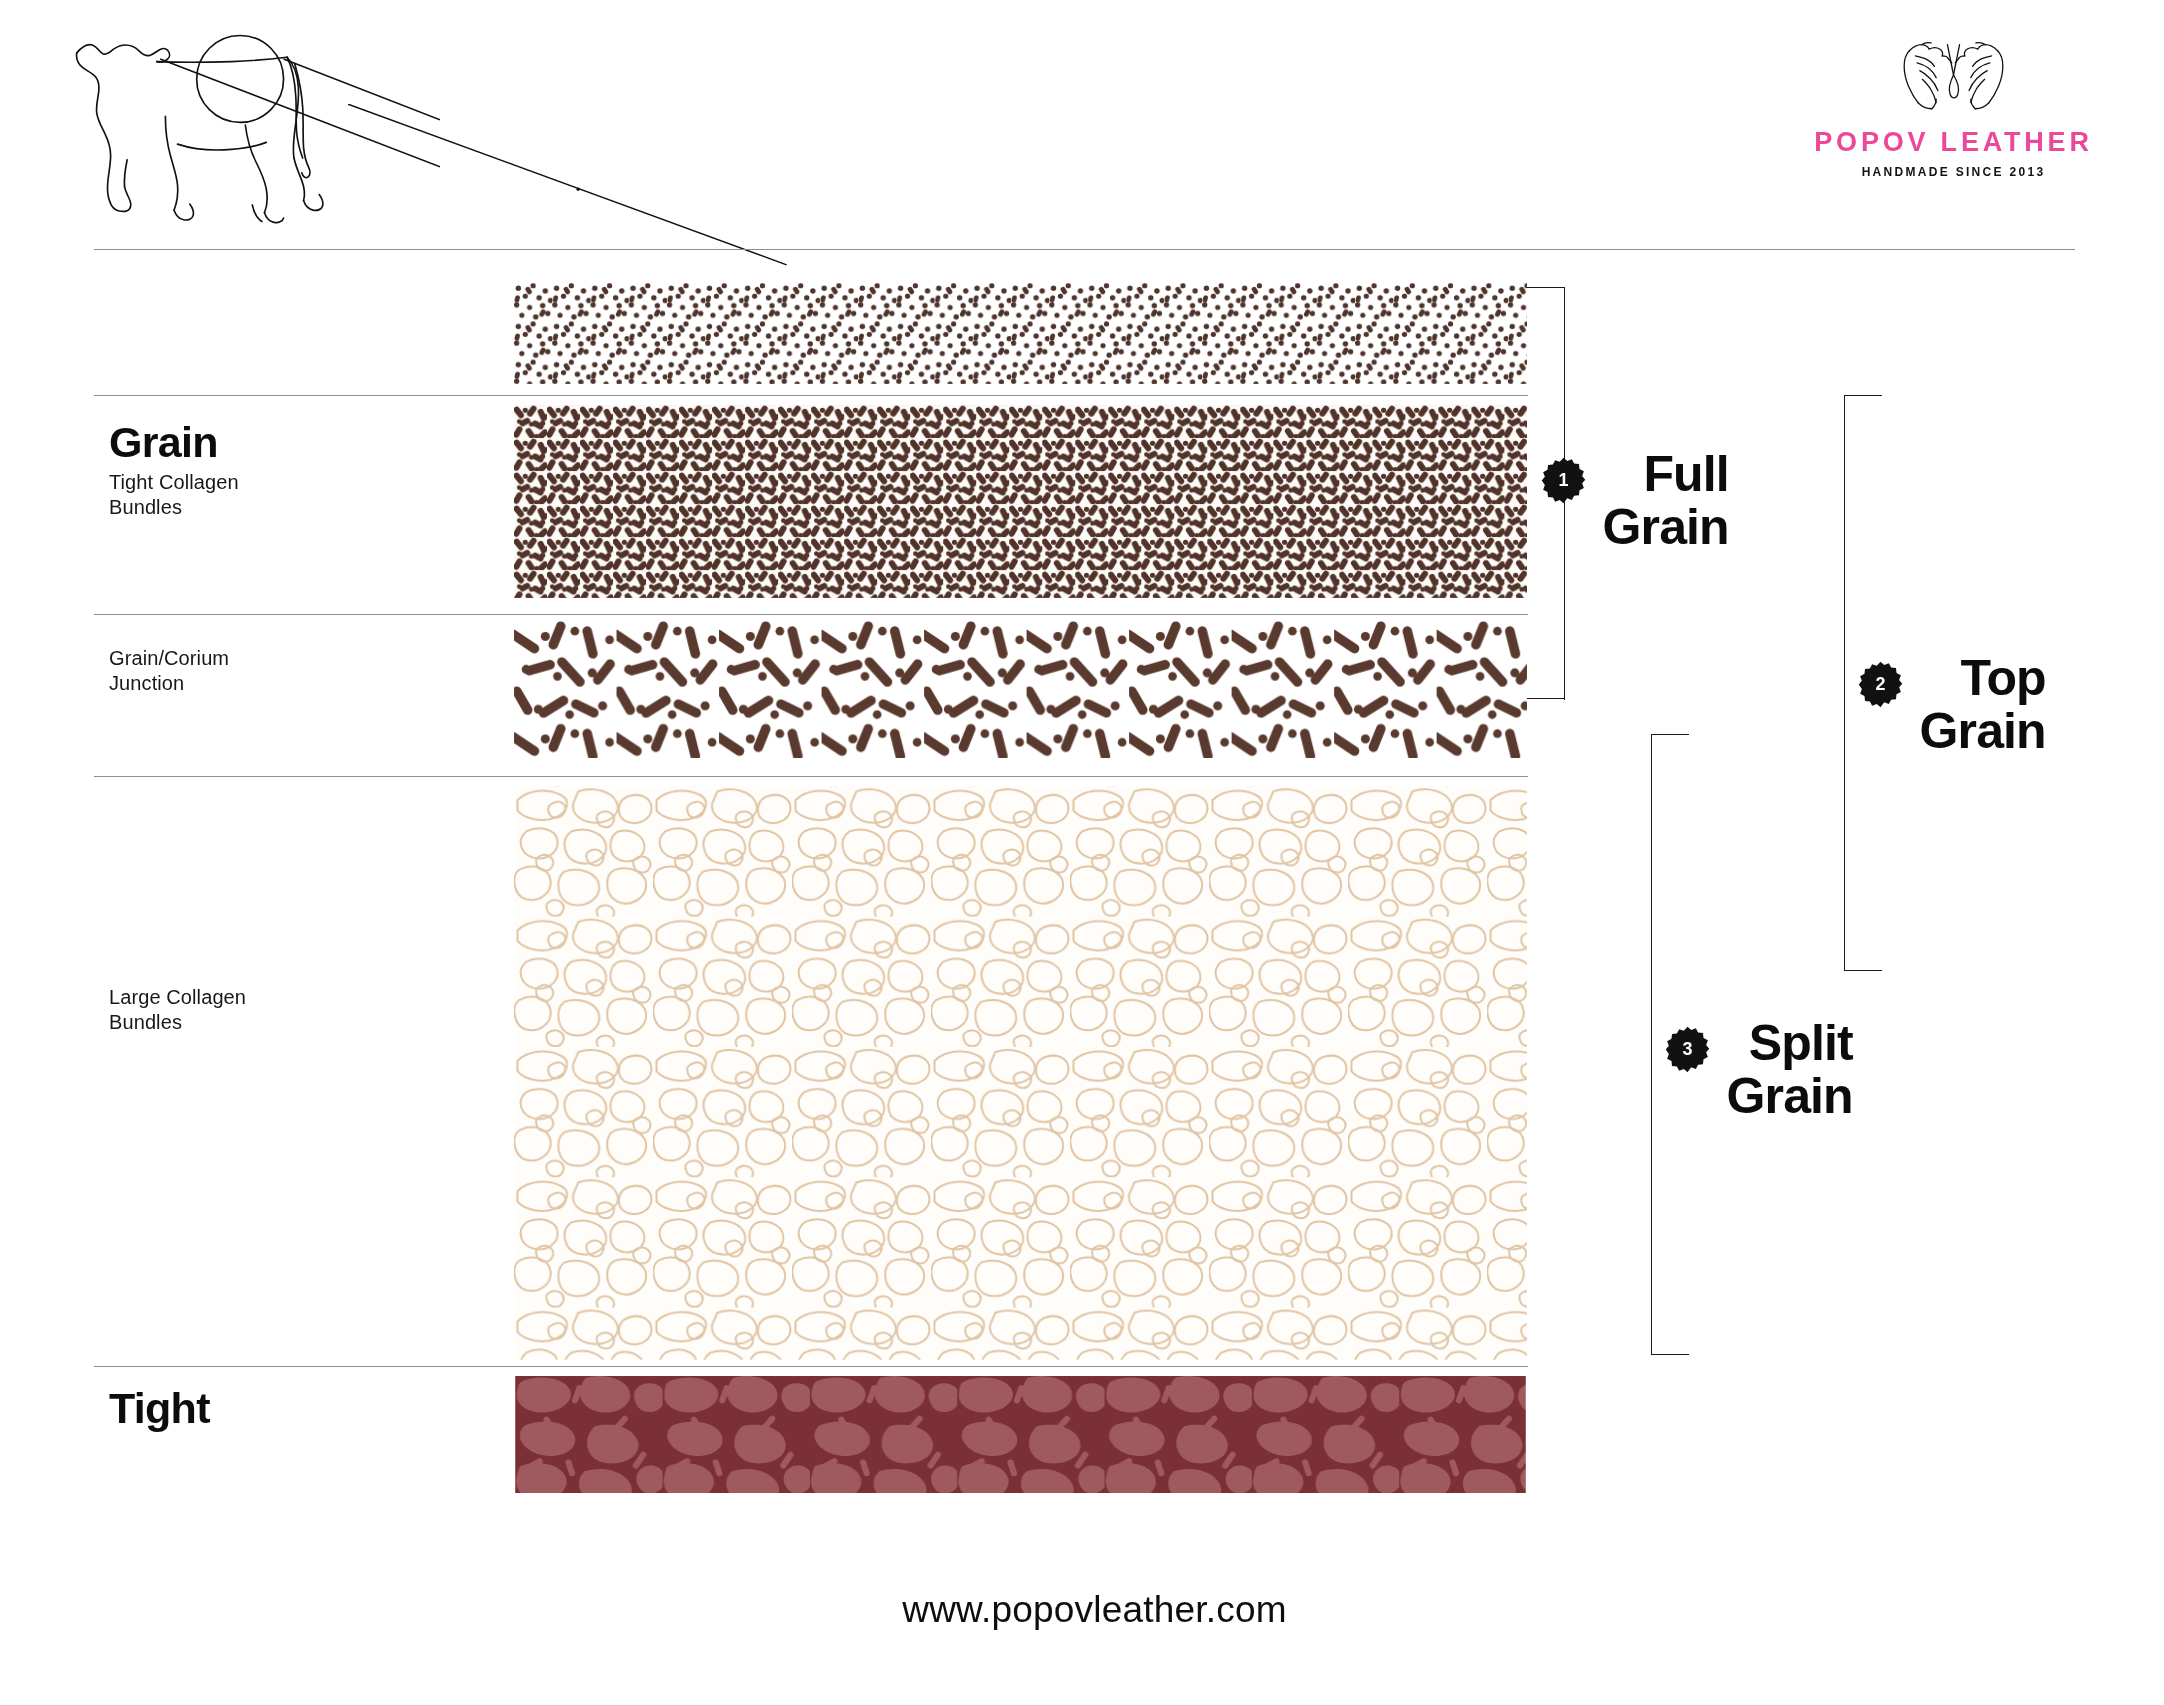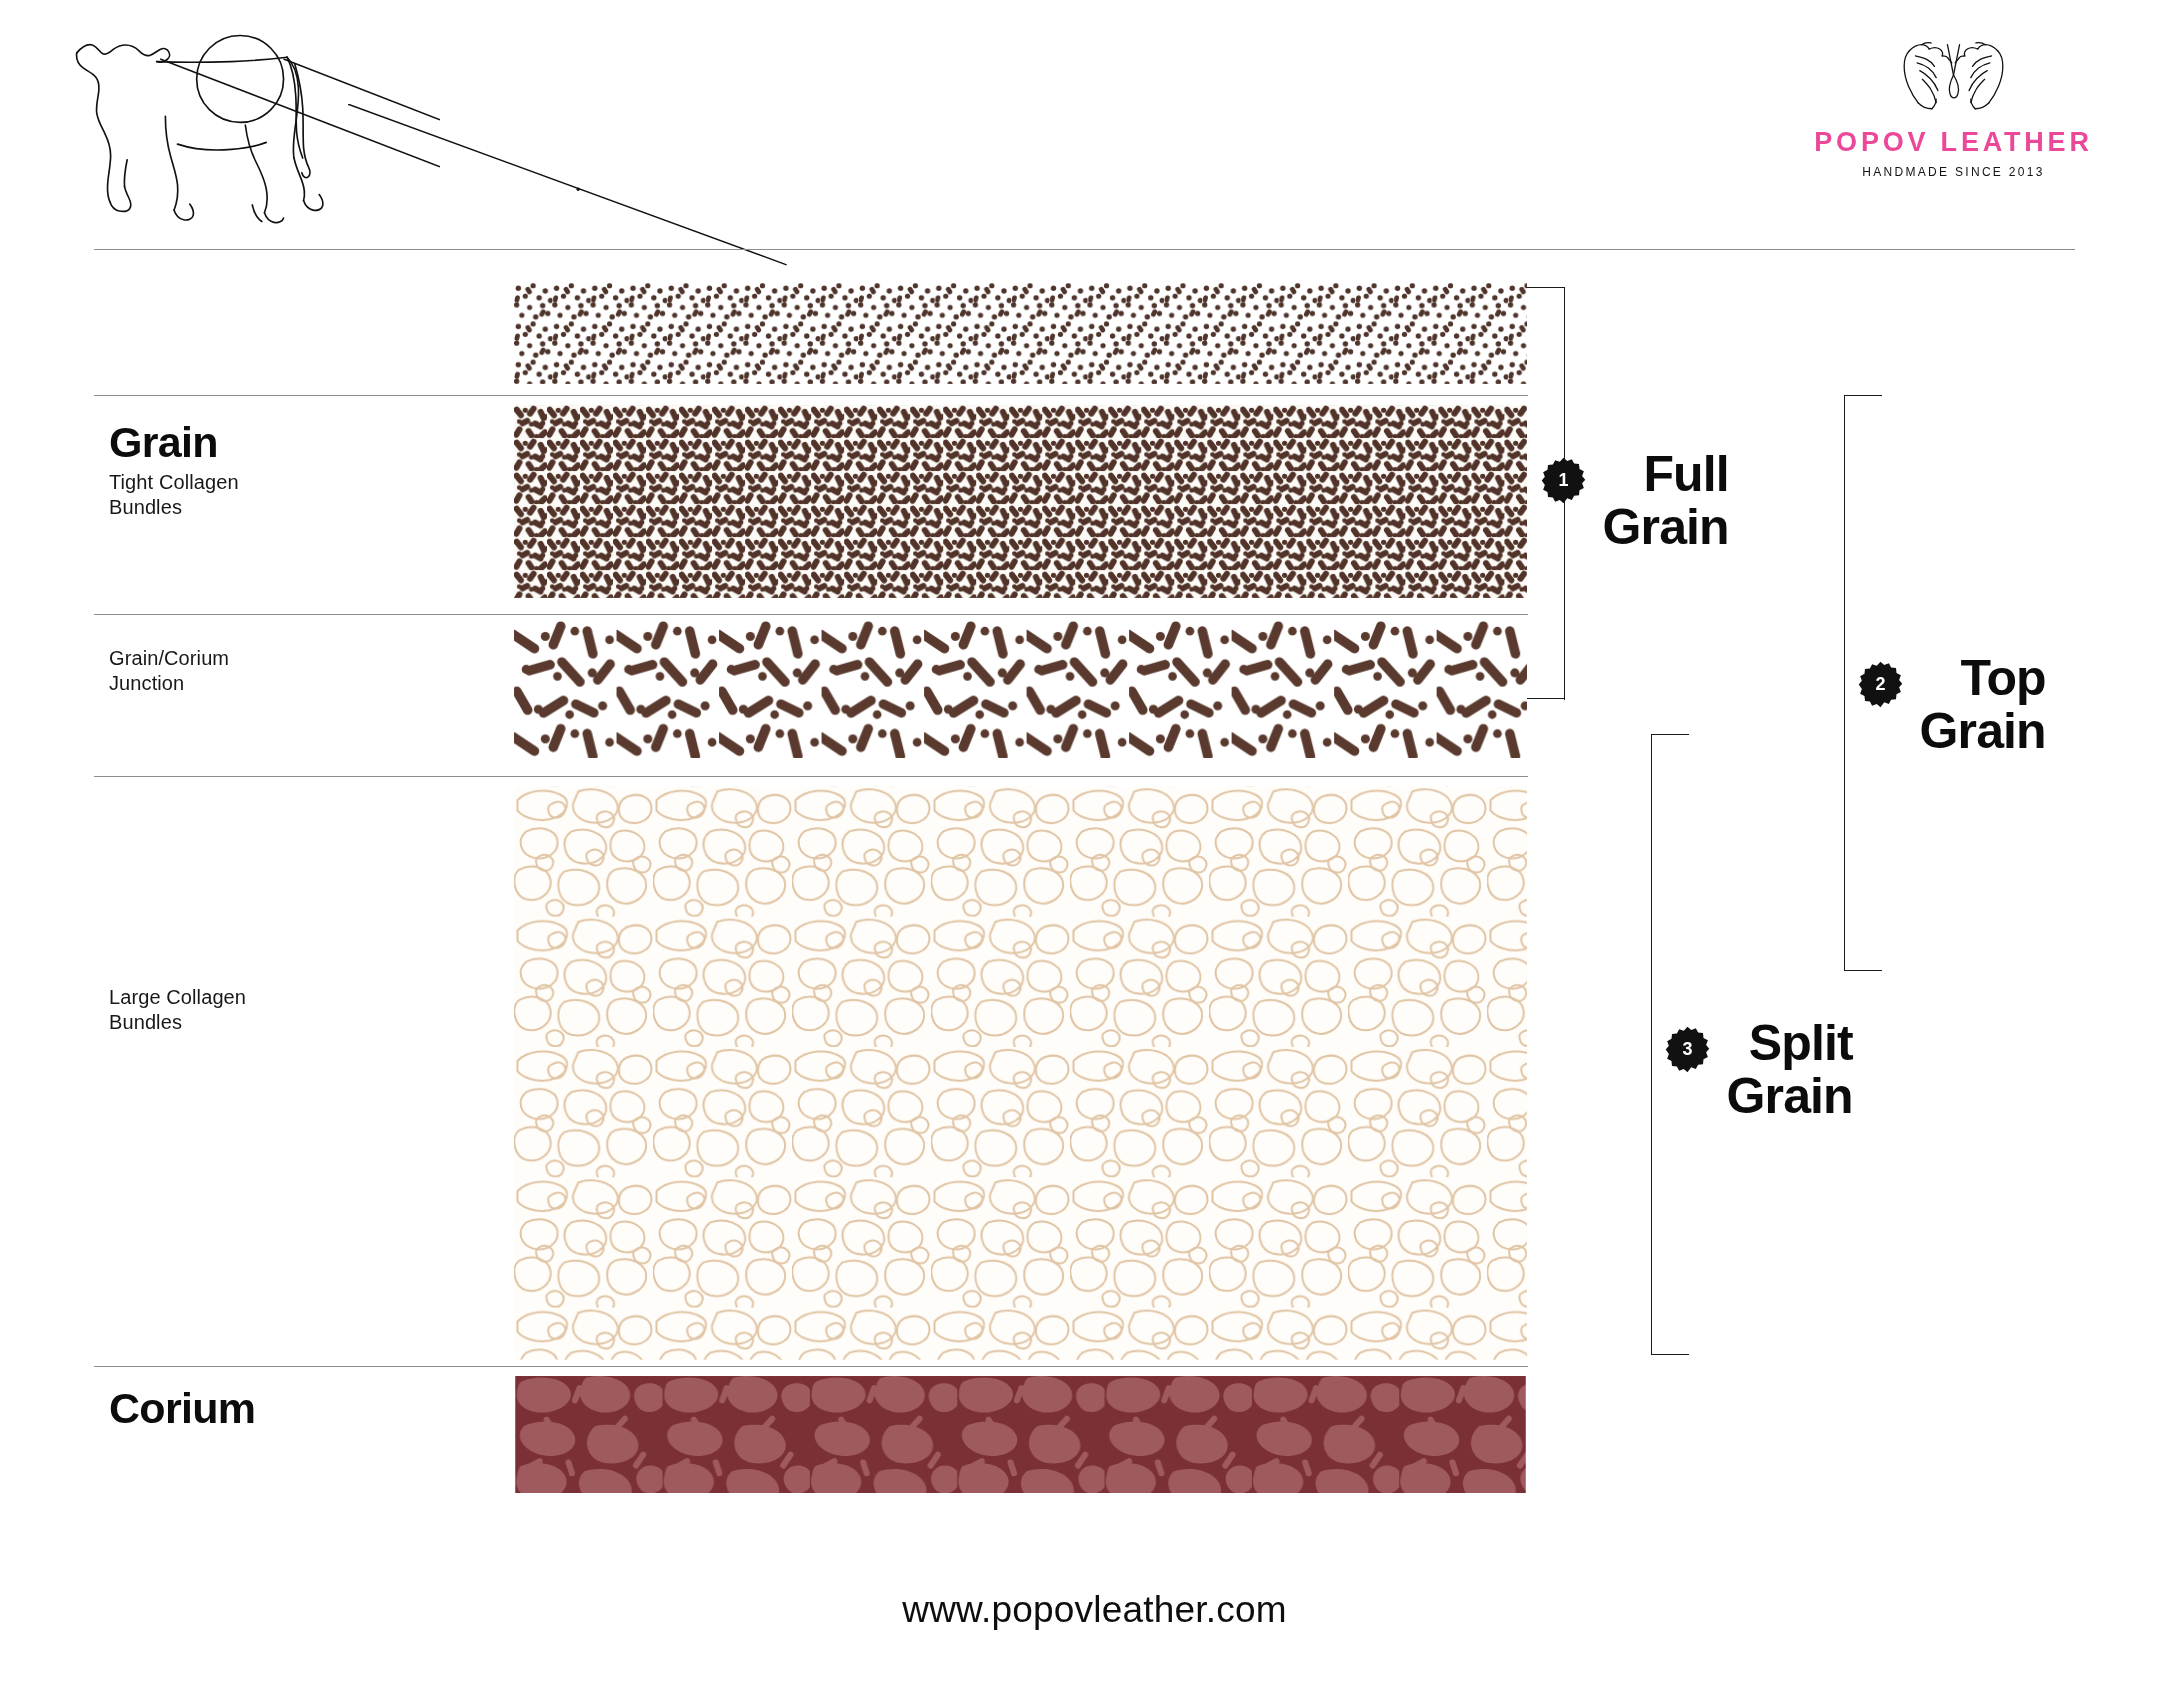--- a/index.html
+++ b/index.html
@@ -16,21 +16,21 @@
   
   #brand-logo{position:absolute;right:68px;top:29.5px;width:287px;text-align:center;}
   #brand-logo .mark{display:block;margin:0 auto;}
   .brand-name{
     font-family:"Liberation Sans", sans-serif;
     font-weight:700;font-size:27px;letter-spacing:3.8px;
     color:#ec4899;margin-top:7px;white-space:nowrap;
   }
   .brand-tag{
     font-family:"Liberation Sans", sans-serif;
-    font-weight:400;font-size:12px;letter-spacing:2.3px;
+    font-weight:700;font-size:12px;letter-spacing:2.3px;
     color:#131313;margin-top:7.8px;white-space:nowrap;
   }
 
   
   .layer-label{position:absolute;left:109px;width:417px;}
   .layer-title{
     font-weight:700;font-size:43px;line-height:1.04;
     letter-spacing:-0.7px;color:#0c0c0c;
   }
   .layer-sub{
@@ -319,21 +319,21 @@
     <div class="layer-sub only" style="white-space:pre-line;">Grain/Corium
 Junction</div>
   </div>
 
   <div class="layer-label" style="top:980px;">
     <div class="layer-sub" style="white-space:pre-line;">Large Collagen
 Bundles</div>
   </div>
 
   <div class="layer-label" style="top:1386px;">
-    <div class="layer-title">Corium</div>
+    <div class="layer-title">Tight</div>
   </div>
 
   <div class="bracket" style="left:1527px;top:287px;width:38px;height:413px;">
     <i class="h" style="left:0;top:0;width:38px;"></i>
     <i class="v" style="left:37px;top:0;height:413px;"></i>
     <i class="h" style="left:0;top:411px;width:38px;"></i>
   </div>
 
   <div class="bracket" style="left:1844px;top:395px;width:38px;height:576px;">
     <i class="h" style="left:0;top:0;width:38px;"></i>

